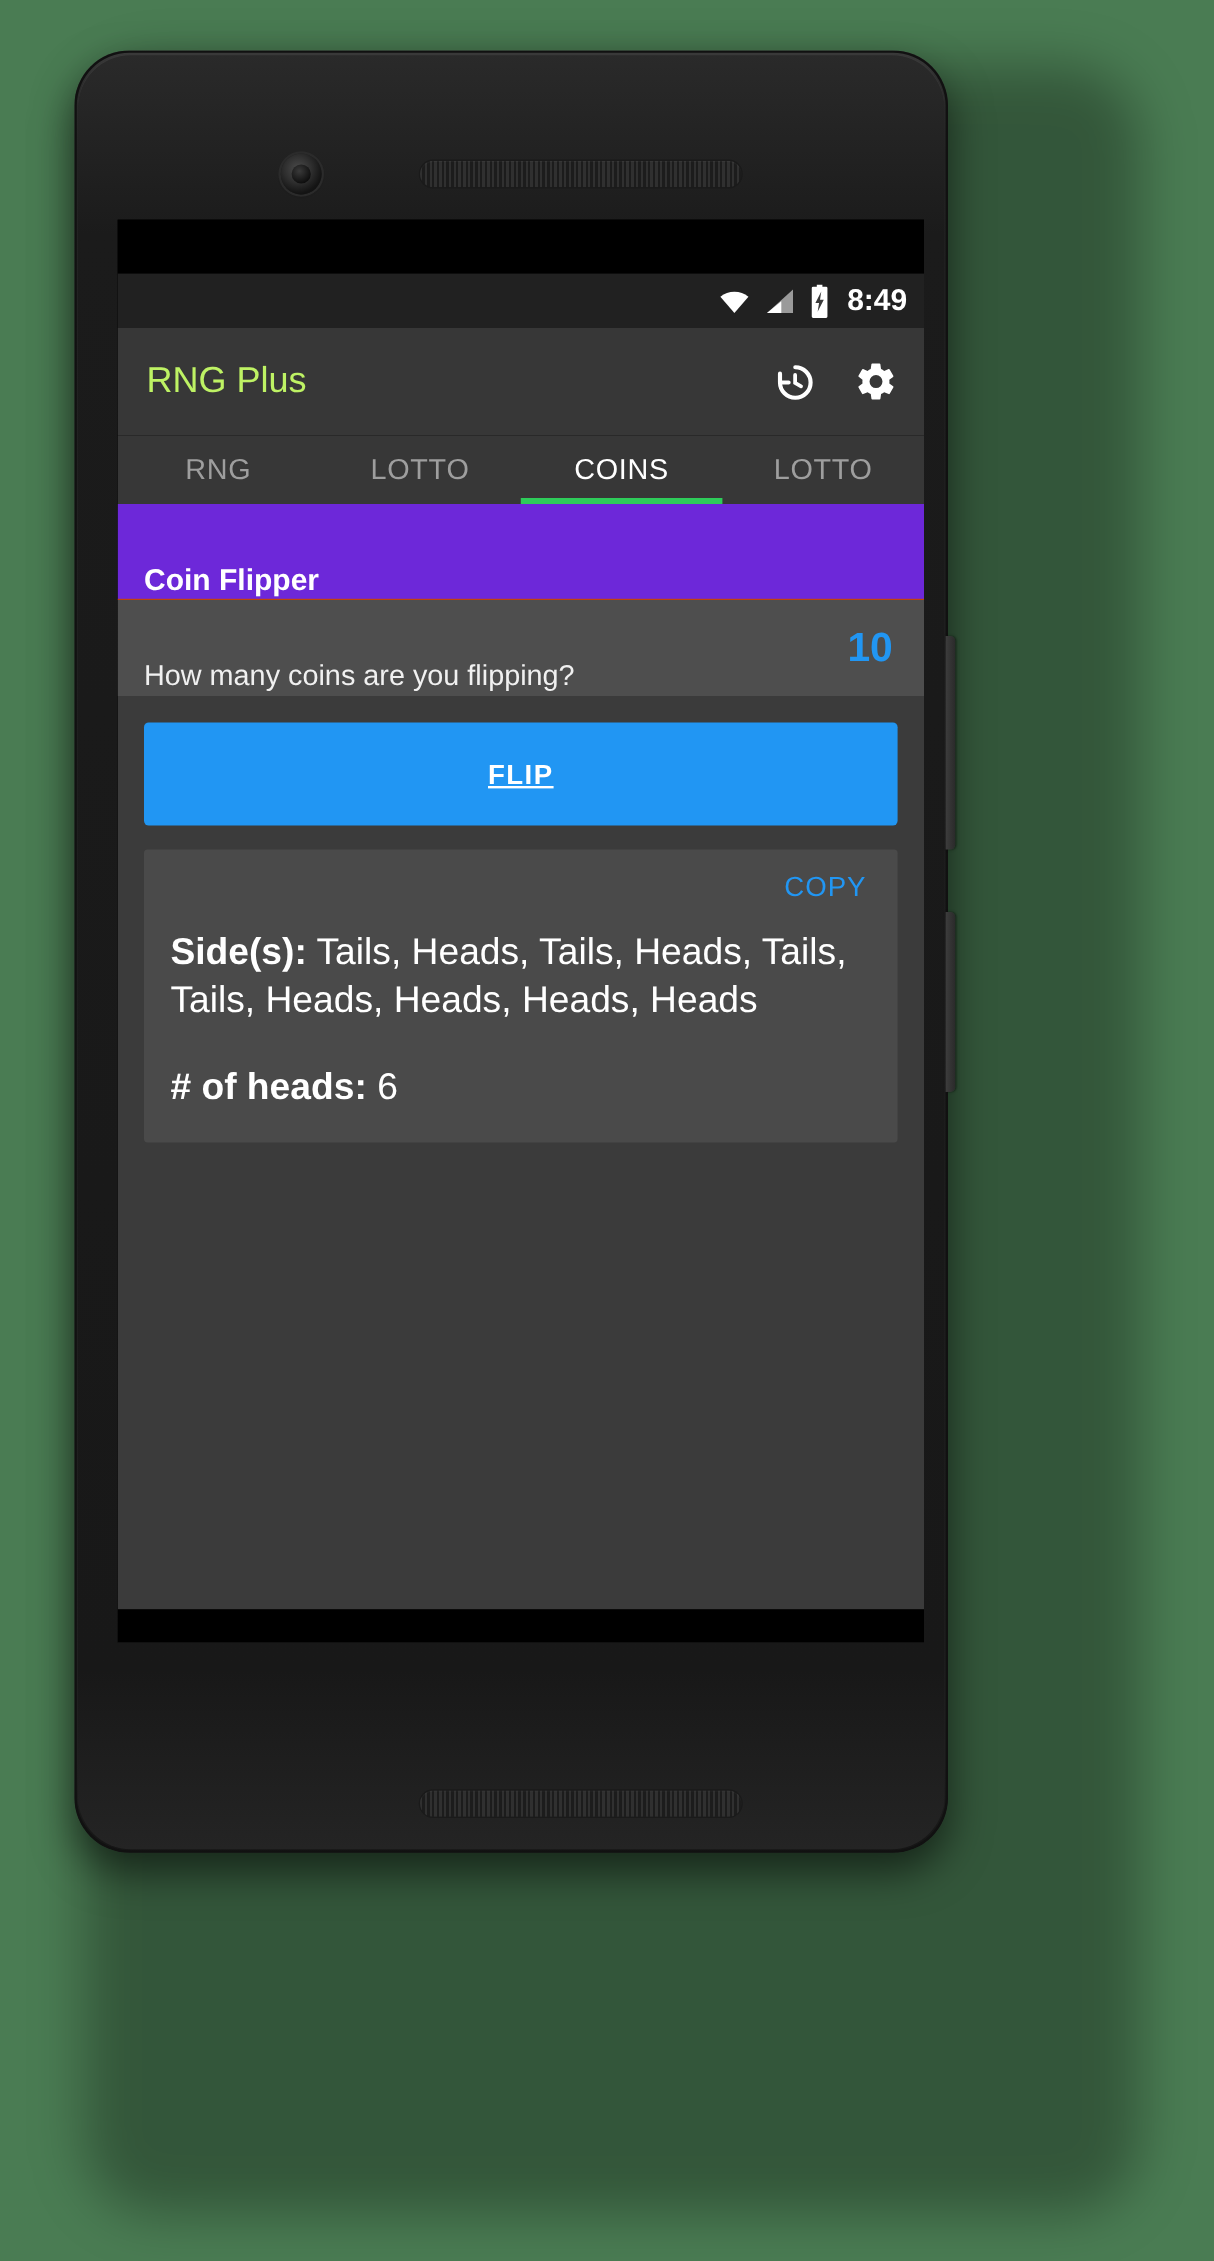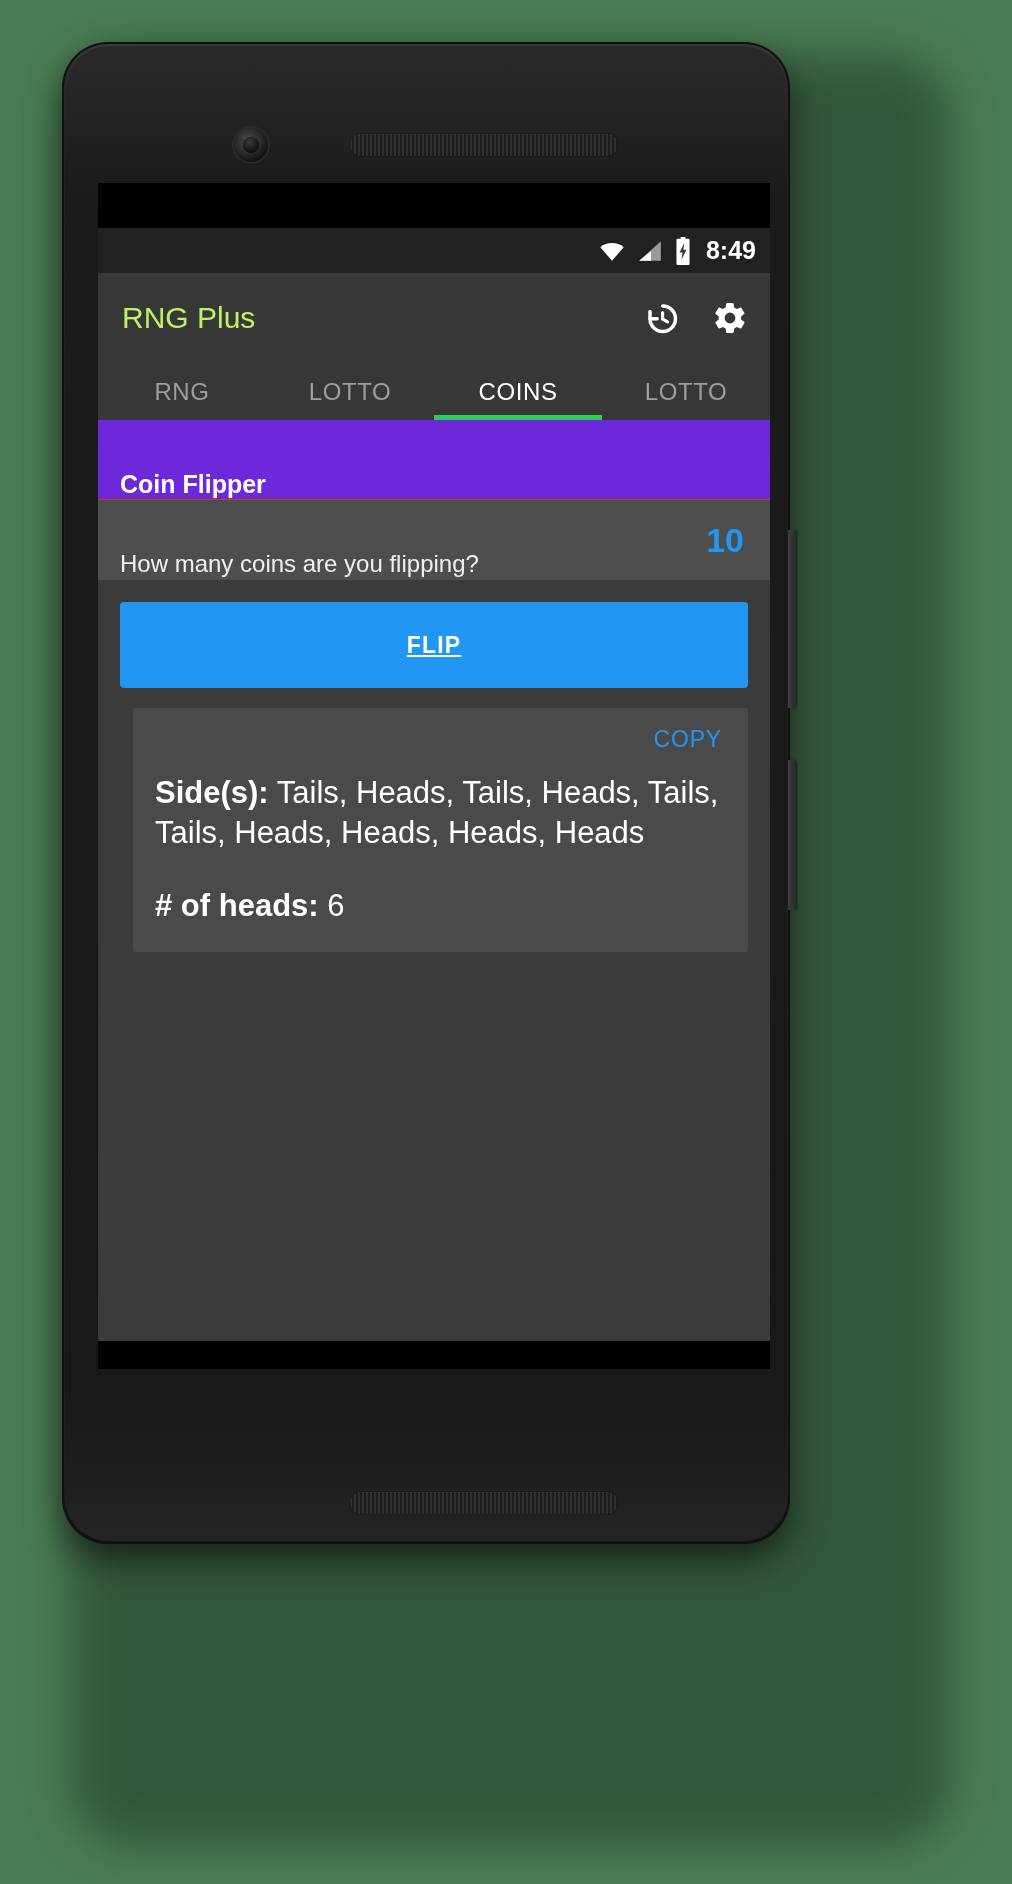--- a/index.html
+++ b/index.html
@@ -214,21 +214,21 @@
     border-radius: 4px;
     color: #ffffff;
     font-family: "Liberation Sans", sans-serif;
     font-size: 23px;
     font-weight: bold;
     letter-spacing: 1.2px;
     cursor: pointer;
     text-decoration: underline;
   }
 
-  .result-wrap { padding: 20px 22px 0 22px; margin-left: 13px; }
+  .result-wrap { padding: 20px 22px 0 22px; }
   .result-card {
     background: #4a4a4a;
     border-radius: 3px;
     padding: 16px 22px 26px 22px;
   }
   .copy-row { display: flex; justify-content: flex-end; }
   .copy-link {
     color: #2196f3;
     font-size: 23px;
     font-weight: 400;

